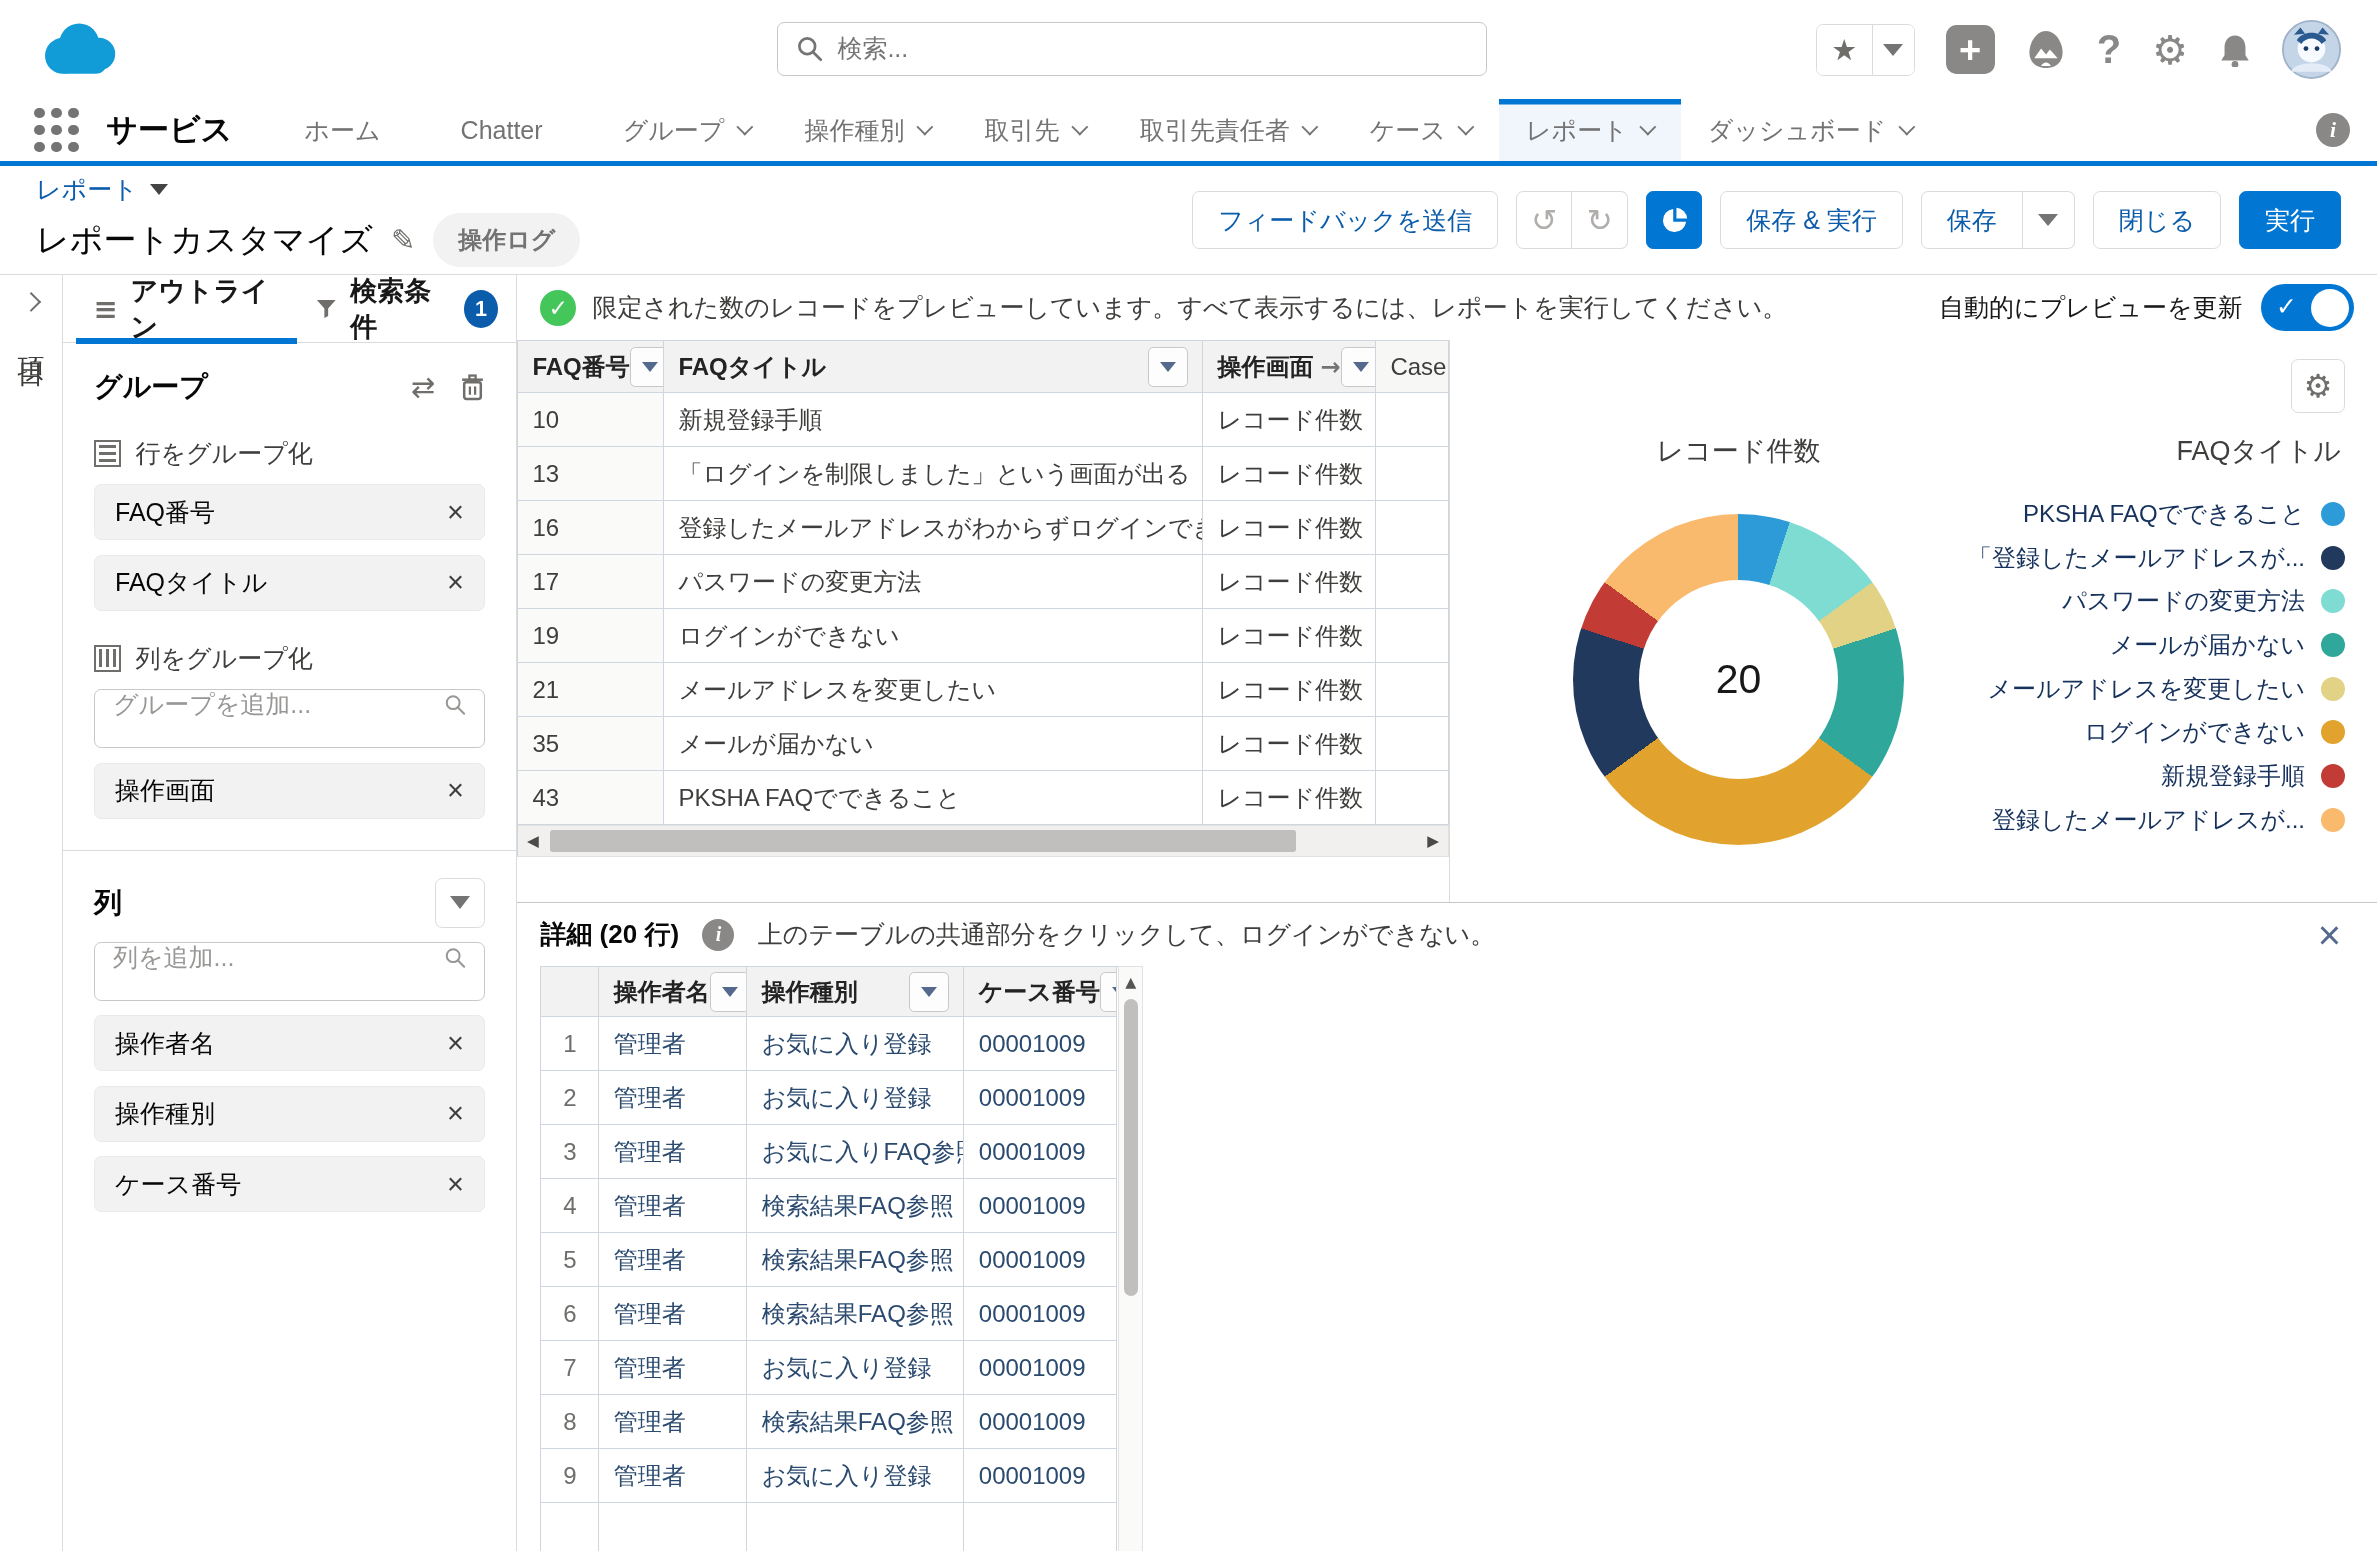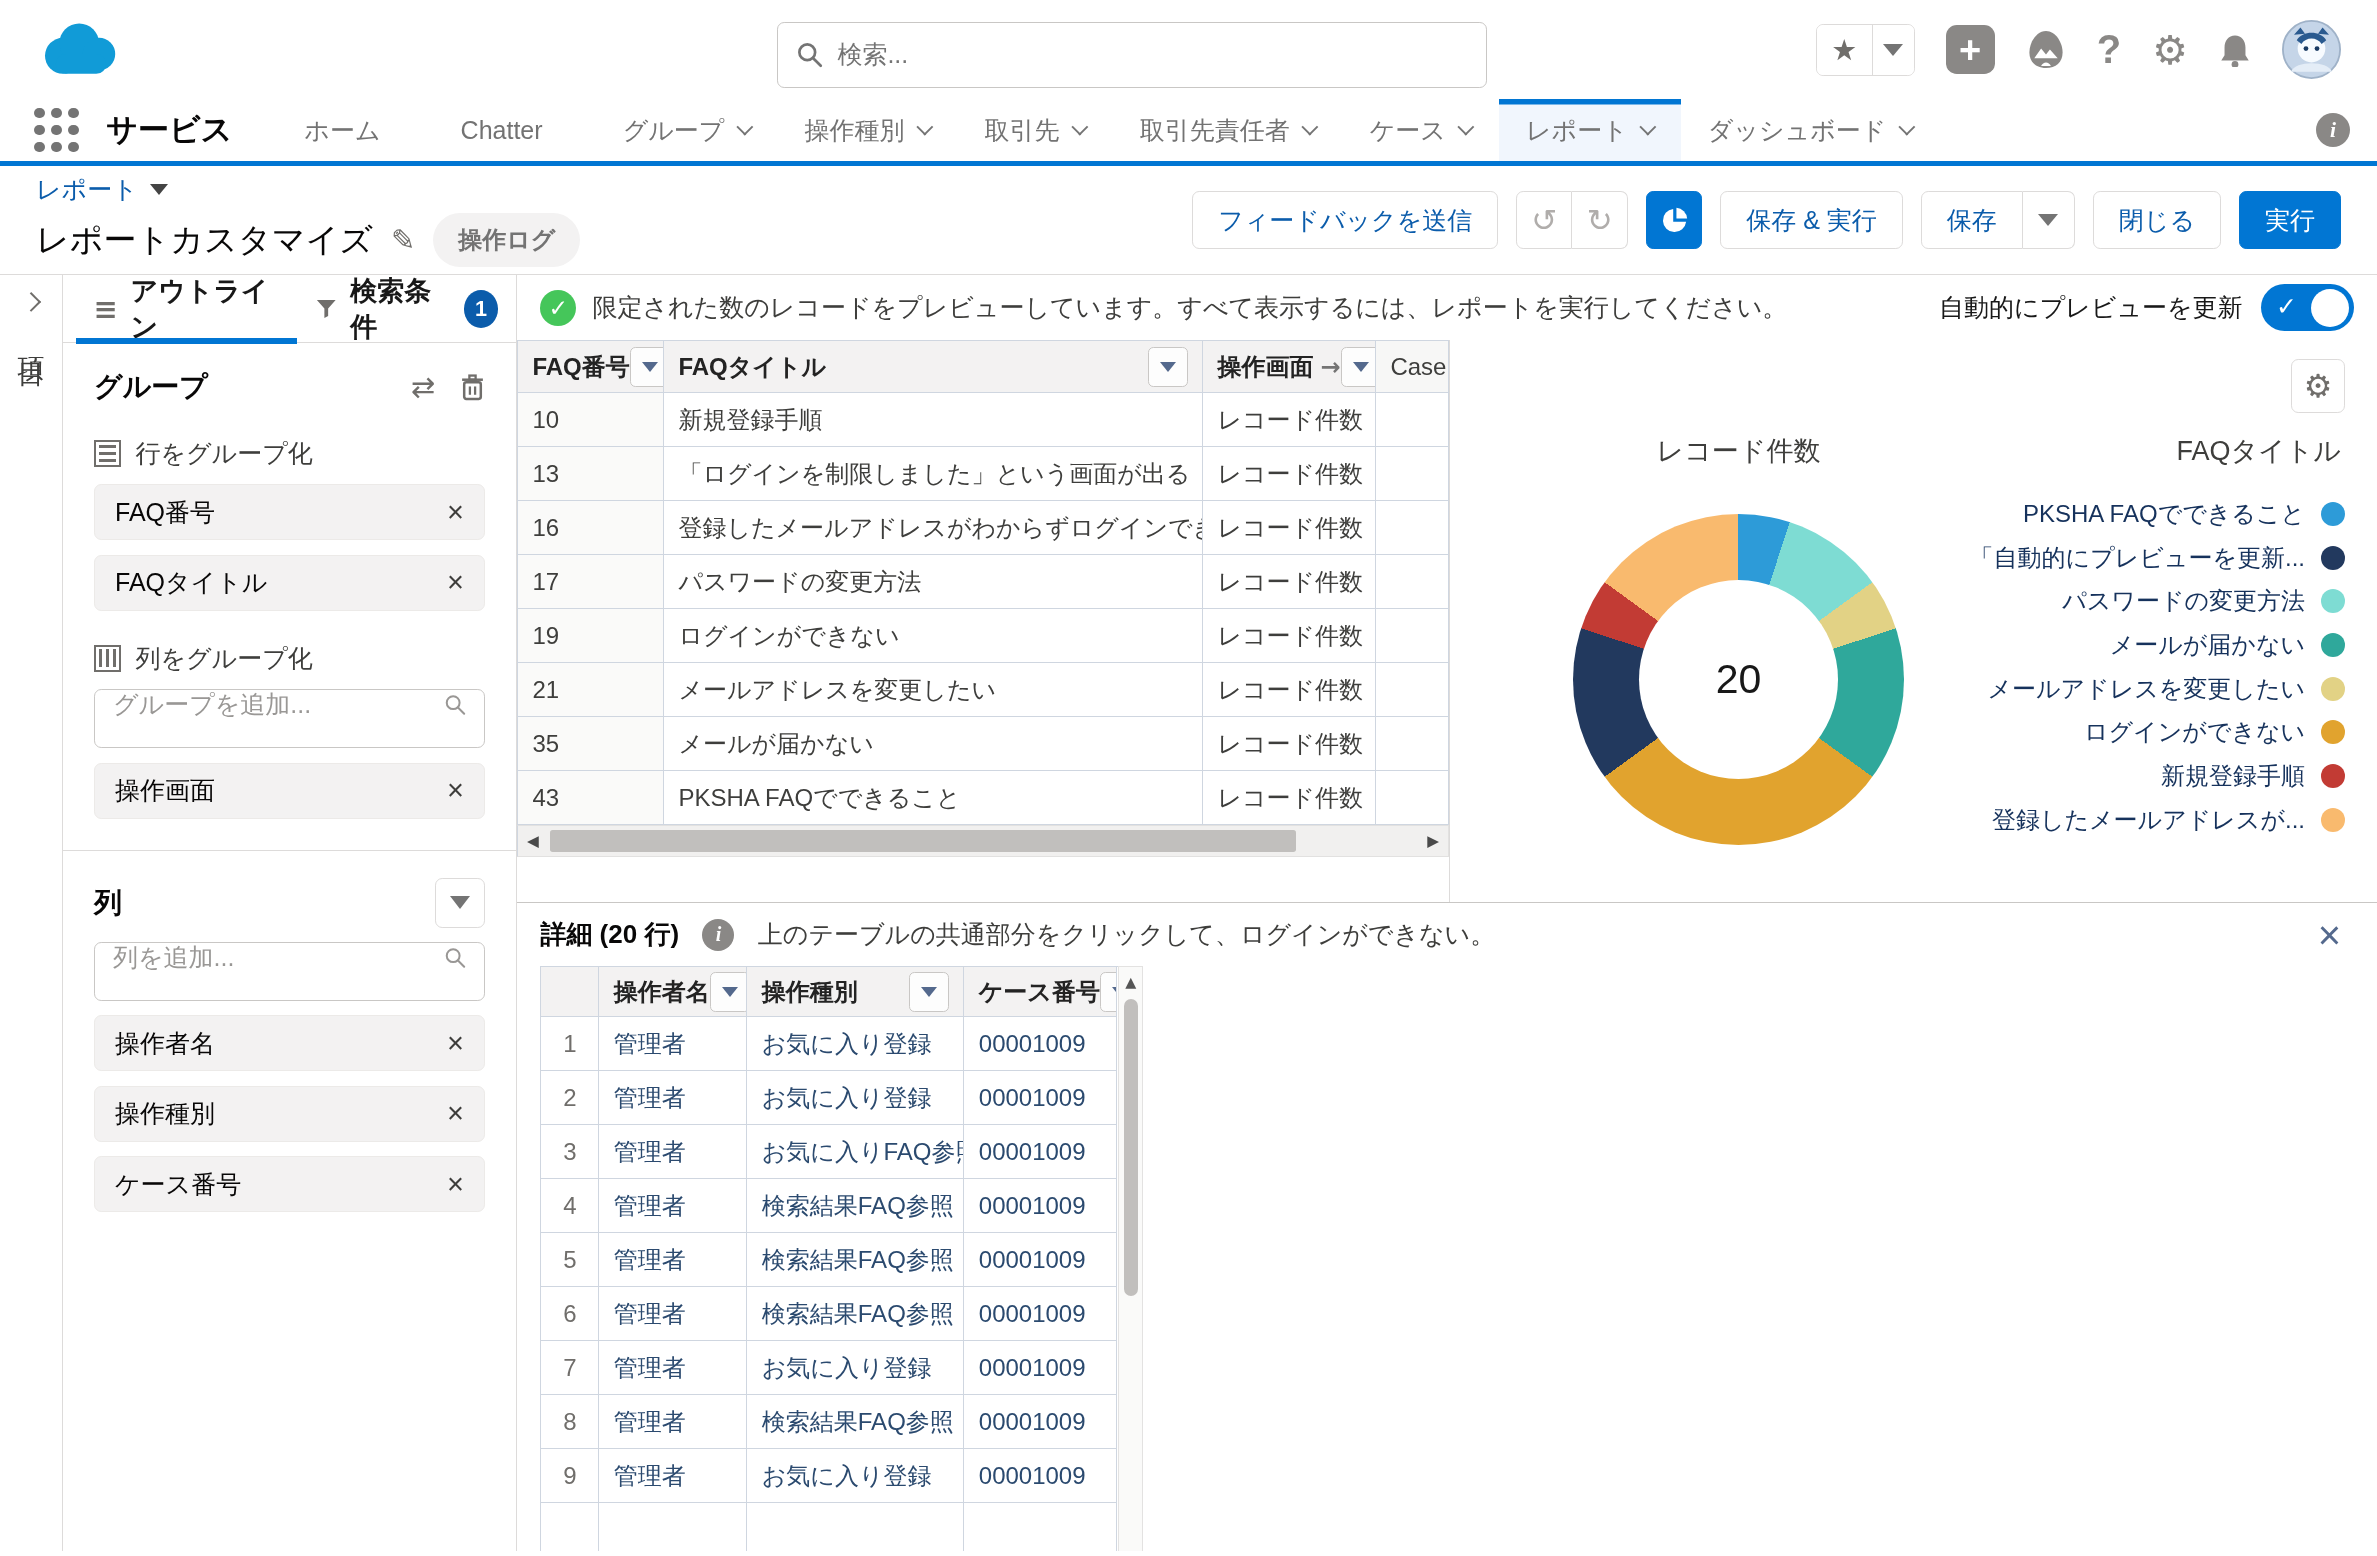--- a/index.html
+++ b/index.html
@@ -7,21 +7,21 @@
   body {
     font-family: "Liberation Sans","DejaVu Sans",sans-serif;
     color: #181818; background: #fff; overflow: hidden;
   }
   .app { position: relative; width: 2377px; height: 1556px; background:#fff; }
 
   
   .ghdr { height: 99px; display: flex; align-items: center; padding: 0 36px; position: relative; background:#fff; }
   .logo { width: 90px; height: 63px; }
   .search-wrap {
-    position: absolute; left: 777px; top: 21.6px; width: 710px; height: 66px;
+    position: absolute; left: 777px; top: 21.6px; width: 710px; height: 54px;
     border: 1.8px solid #c9c7c5; border-radius: 7.2px; display: flex; align-items: center;
     padding: 0 18px; gap: 14.4px; background:#fff;
   }
   .search-wrap input { border: 0; outline: 0; flex: 1; font-size: 25px; color:#514f4d;
     font-family: "Liberation Sans","DejaVu Sans",sans-serif; }
   .search-wrap input::placeholder { color: #747474; }
   .ghdr-right { margin-left: auto; display: flex; align-items: center; gap: 31px; }
   .favgroup { display: flex; border: 1.8px solid #dddbda; border-radius: 7.2px; overflow: hidden; height: 52px; }
   .favgroup .seg { display: flex; align-items: center; justify-content: center; background:#fff; }
   .favgroup .seg.star { width: 56px; font-size: 29px; color: #706e6b; border-right: 1.8px solid #dddbda; }
@@ -555,21 +555,21 @@
             <div class="donut-center">20</div>
           </div>
           <div class="legend">
 
               <div class="litem">
                 <span>PKSHA FAQでできること</span>
                 <span class="ldot" style="background: rgb(45, 155, 216);"></span>
               </div>
 
               <div class="litem">
-                <span>「自動的にプレビューを更新...</span>
+                <span>「登録したメールアドレスが...</span>
                 <span class="ldot" style="background: rgb(34, 57, 94);"></span>
               </div>
 
               <div class="litem">
                 <span>パスワードの変更方法</span>
                 <span class="ldot" style="background: rgb(126, 220, 211);"></span>
               </div>
 
               <div class="litem">
                 <span>メールが届かない</span>

